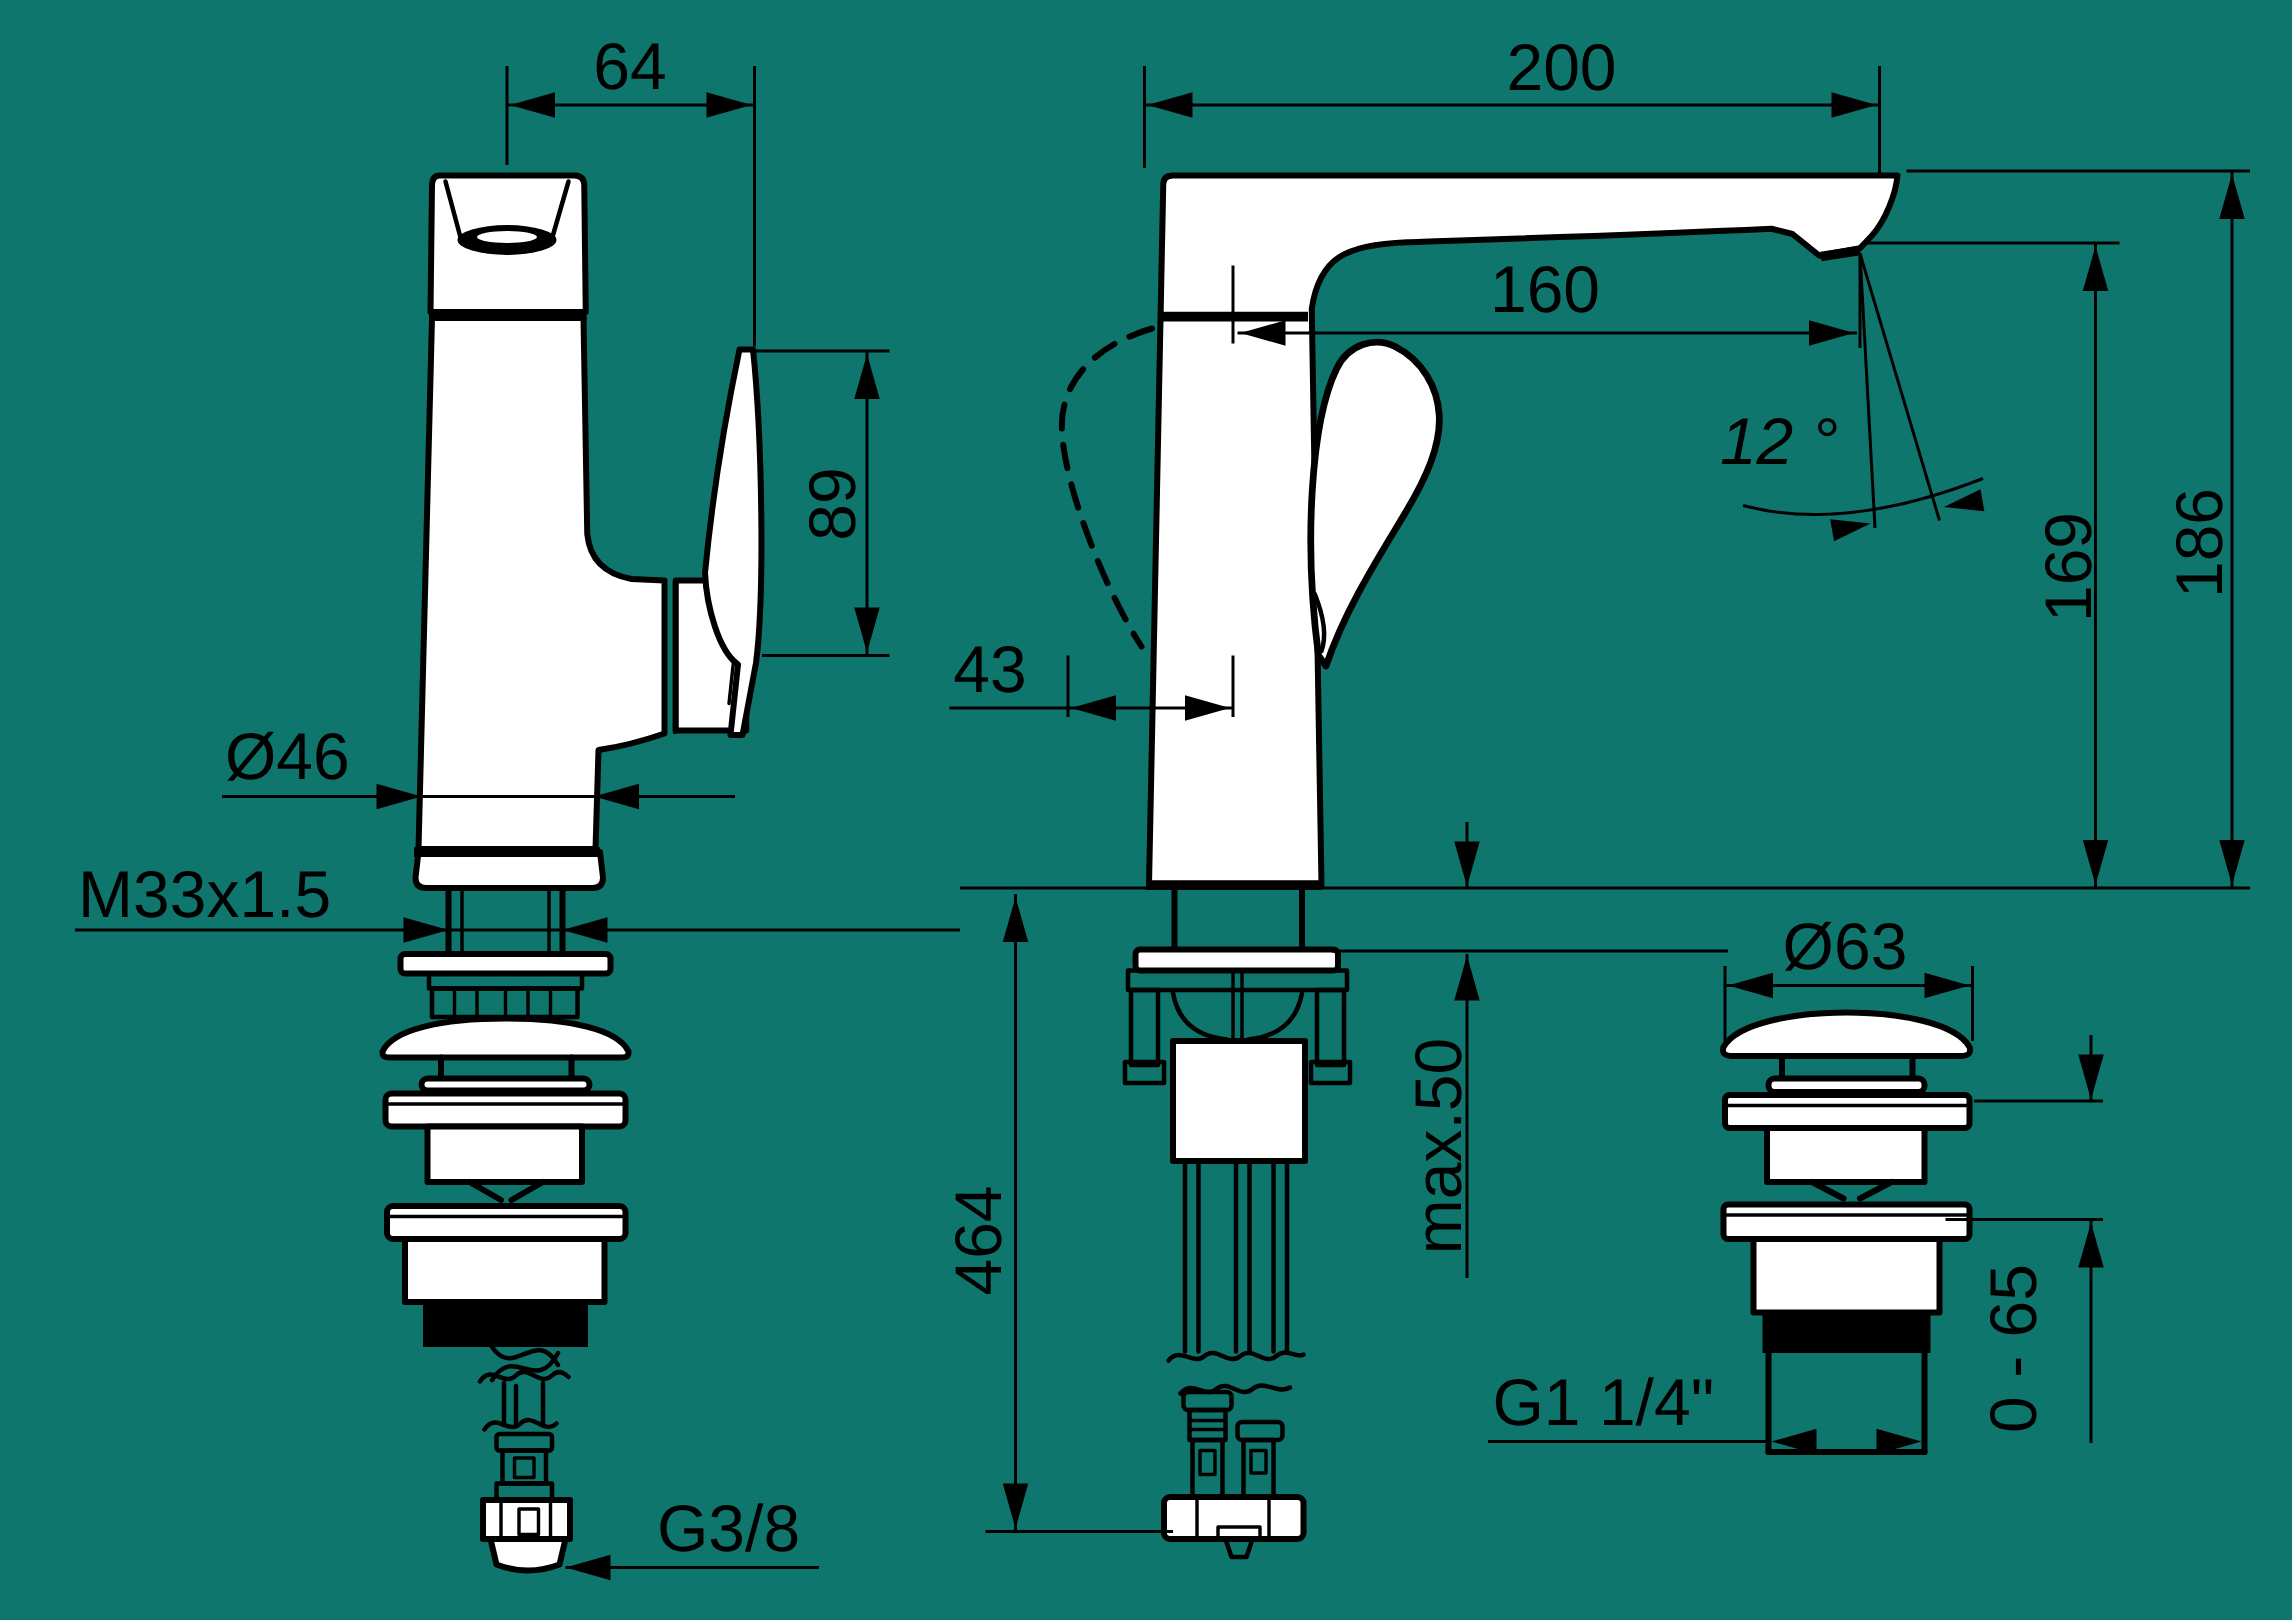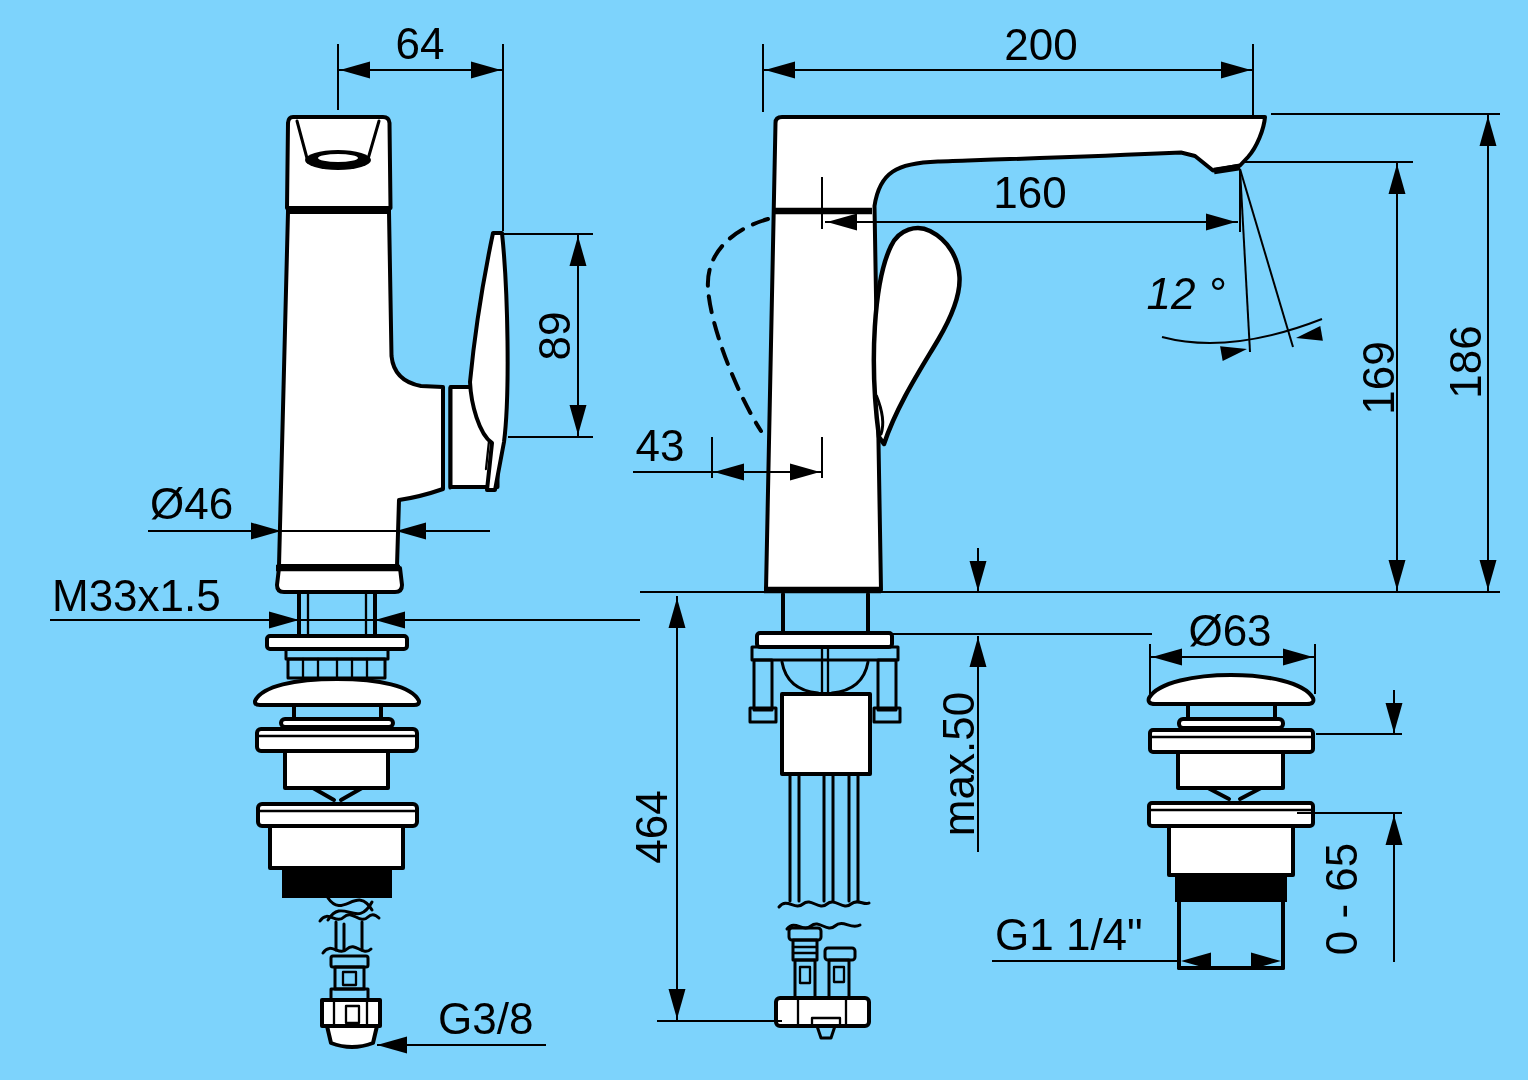--- a/index.html
+++ b/index.html
@@ -1,16 +1,16 @@
 <!DOCTYPE html>
 <html><head>
 <meta charset="utf-8">
 <style>
   html,body{margin:0;padding:0;background:#ffffff;}
-  .stage{width:1528px;height:1080px;background:#7dd3fc;position:relative;overflow:hidden;}
+  .stage{width:1528px;height:1080px;background:#0f766e;position:relative;overflow:hidden;}
   svg{display:block;}
   
   .ol{fill:#ffffff;stroke:#000;stroke-width:4;stroke-linejoin:round;stroke-linecap:round;}
   .ln{fill:none;stroke:#000;stroke-width:4;stroke-linejoin:round;stroke-linecap:round;}
   .md{fill:none;stroke:#000;stroke-width:3;stroke-linejoin:round;stroke-linecap:round;}
   .tn{fill:none;stroke:#000;stroke-width:2.3;stroke-linejoin:round;stroke-linecap:round;}
   .dim{fill:none;stroke:#000;stroke-width:2;stroke-linecap:butt;}
   .thk{fill:none;stroke:#000;stroke-width:6.5;stroke-linecap:butt;}
   .dash{stroke-dasharray:16 11;}
   .blk{fill:#000;stroke:none;}

